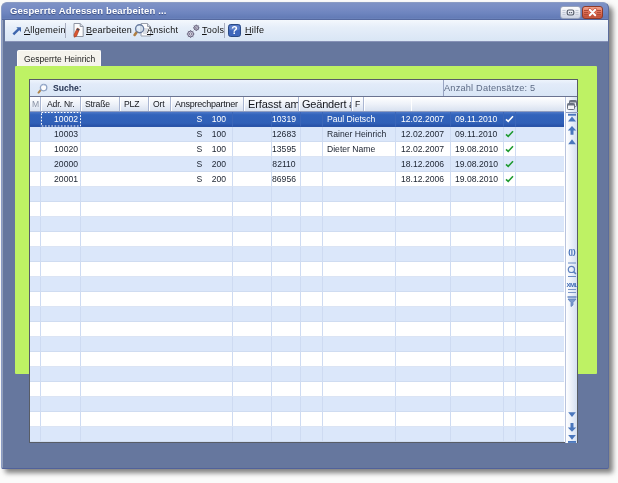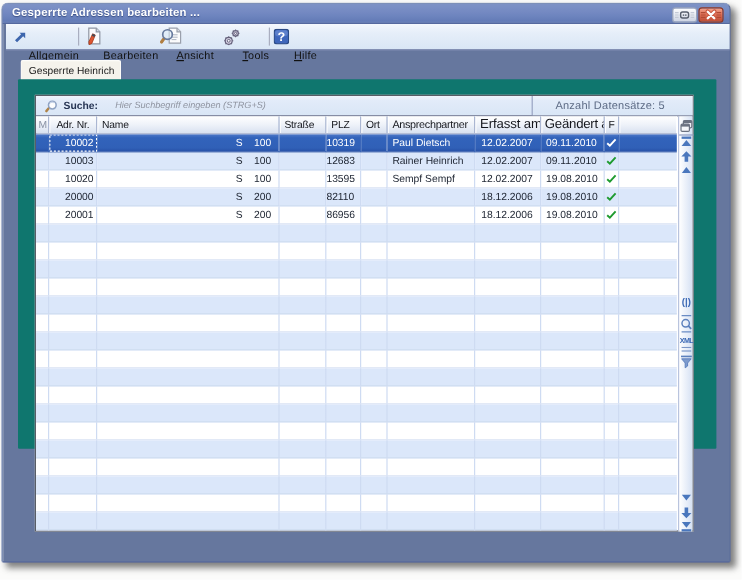--- a/index.html
+++ b/index.html
@@ -11,50 +11,50 @@
  background:linear-gradient(180deg,#7e92c5 0%,#7b90c5 15%,#7489c2 45%,#6d84be 65%,#647cb7 90%,#6b82ba 100%);}
 .title .txt{position:absolute;left:8px;top:0px;font-size:9.5px;font-weight:bold;color:#fff;
  letter-spacing:0.15px;line-height:16px;text-shadow:0 1px 1px rgba(35,55,105,.75);}
 .btn{position:absolute;top:3px;height:13px;width:21px;border-radius:3px;}
 .btn svg{display:block;margin:0 auto}
 .btn.sil{left:558px;background:linear-gradient(180deg,#fdfdfe,#e9ecf3 45%,#ccd3e2);border:1px solid #98a3bb;}
 .btn.red{left:580px;background:linear-gradient(180deg,#efa28c,#e2745a 45%,#c05038 90%,#cc6048);border:1px solid #8e3a28;}
 .menu{position:absolute;left:3px;top:17px;width:603px;height:22px;
  background:linear-gradient(180deg,#f4f8fd 0%,#e6eef9 35%,#d9e6f5 100%);
  border-bottom:1px solid #8691b6;}
-.mi{position:absolute;top:0;height:21px;line-height:21px;font-size:9px;letter-spacing:0.25px;color:#111;margin-top:16px;}
+.mi{position:absolute;top:0;height:21px;line-height:21px;font-size:9px;letter-spacing:0.25px;color:#111;}
 .msep{position:absolute;top:3px;height:15px;width:1px;background:#a9aec0;}
 .u{text-decoration:underline}
 .tab{position:absolute;left:15px;top:47px;width:84px;height:17px;background:#f5f3ec;
  border:1px solid #fdfcf9;border-bottom:none;border-radius:2px 2px 0 0;
  font-size:8.5px;color:#1a1a1a;text-align:left;padding-left:6px;line-height:16px;white-space:nowrap;overflow:hidden;}
-.panel{position:absolute;left:13px;top:63px;width:582px;height:308px;background:#0f766e;border-radius:1px;}
+.panel{position:absolute;left:13px;top:63px;width:582px;height:308px;background:#bef264;border-radius:1px;}
 
 .gridbox{position:absolute;left:14px;top:13px;width:549px;height:364px;border:1px solid #585d66;background:#fff;}
 .search{position:absolute;left:0;top:0;width:547px;height:17px;border-bottom:1px solid #6a7390;
  background:linear-gradient(180deg,#eef4fc 0,#e2ebf9 25%,#d9e6f6 100%);}
 .search .lbl{position:absolute;left:23px;top:0;line-height:16px;font-size:8.6px;font-weight:bold;color:#253352;}
 .search .hint{position:absolute;left:66px;top:0;line-height:16px;font-size:7.6px;font-style:italic;color:#8f94a0;}
 .count{position:absolute;left:413px;top:0;width:134px;height:16px;border-left:1px solid #98a4c2;
- line-height:16px;font-size:9.2px;letter-spacing:0.2px;color:#5d6b85;text-align:center;padding-right:4px;
+ line-height:16px;font-size:9.2px;letter-spacing:0.2px;color:#5d6b85;text-align:left;padding-right:4px;
  background:linear-gradient(180deg,#eef4fc 0,#e2ebf9 25%,#d9e6f6 100%);}
 .hdr{position:absolute;left:0;top:17px;width:534px;height:15px;
  background:linear-gradient(180deg,#ffffff 0%,#eef2f9 50%,#d8e1f0 100%);
  border-bottom:1px solid #8e9cc0;display:flex;}
 .hdr .hc{height:14px;line-height:14px;white-space:nowrap;overflow:hidden;font-size:8.6px;letter-spacing:-0.15px;color:#14161c;padding-left:4px;
  border-right:1px solid #aab6d2;box-shadow:1px 0 0 #fff;}
 .rows{position:absolute;left:0;top:32px;width:534px;height:330px;}
 .row{height:15px;display:flex;}
 .row .c{height:15px;line-height:14px;font-size:8.6px;color:#1c2330;border-right:1px solid #cedbf2;
  border-bottom:1px solid #dbe4f4;white-space:nowrap;overflow:hidden}
 .row.alt .c{background:#dbe7fa;border-bottom:1px solid #cfdcf1;}
 .row.sel .c{background:linear-gradient(180deg,#4d78c8,#3263bb 20%,#3060b7 80%,#2852a8);
  color:#fff;border-right:1px solid #3b66b8;border-bottom:1px solid #2b55a8;}
 .c.m{width:11px}.c.adr{width:40px;text-align:right;padding-right:2px}
-.c.nam{width:152px}.c.str{width:39px}.c.plz{width:29px;text-align:left;padding-right:4px}
+.c.nam{width:152px}.c.str{width:39px}.c.plz{width:29px;text-align:center;padding-right:4px}
 .c.ort{width:22px}.c.ans{width:73px;padding-left:4px}
 .c.erf{width:55px;padding-left:5px}.c.gea{width:53px;padding-left:4px}
 .c.f{width:12px;text-align:center}.c.fill{width:48px;border-right:none!important}
 .erow{height:15px;border-bottom:1px solid #dbe4f4;
  background-image:linear-gradient(#cedbf2,#cedbf2),linear-gradient(#cedbf2,#cedbf2),linear-gradient(#cedbf2,#cedbf2),linear-gradient(#cedbf2,#cedbf2),linear-gradient(#cedbf2,#cedbf2),linear-gradient(#cedbf2,#cedbf2),linear-gradient(#cedbf2,#cedbf2),linear-gradient(#cedbf2,#cedbf2),linear-gradient(#cedbf2,#cedbf2),linear-gradient(#cedbf2,#cedbf2);
  background-repeat:no-repeat;
  background-size:1px 15px,1px 15px,1px 15px,1px 15px,1px 15px,1px 15px,1px 15px,1px 15px,1px 15px,1px 15px;
  background-position:10px 0,50px 0,202px 0,241px 0,270px 0,292px 0,365px 0,420px 0,473px 0,485px 0;}
 .erow.alt{background-color:#dbe7fa;border-bottom:1px solid #cfdcf1;}
 .strip{position:absolute;right:0;top:17px;width:12px;height:346px;border-left:1px solid #b9c4de;
@@ -128,27 +128,25 @@
   <div class="tab">Gesperrte Heinrich</div>
   <div class="panel">
     <div class="gridbox">
       <div class="search">
         <svg style="position:absolute;left:7px;top:3px" width="12" height="11" viewBox="0 0 12 11">
           <path d="M3.6 7.2 L1.6 9.6" stroke="#b08449" stroke-width="2" stroke-linecap="round"></path>
           <circle cx="6.6" cy="4.6" r="3.2" fill="#fdfdfe" stroke="#8fa3c4" stroke-width="1.3"></circle>
           <path d="M4.6 3 a2.8 2.8 0 0 1 3.6 -.4" stroke="#c8d4e8" stroke-width="1" fill="none"></path>
         </svg>
         <span class="lbl">Suche:</span>
-        <span class="hint">Hier Suchbegriff eingeben (STRG+S)</span>
         <div class="count">Anzahl Datensätze: 5</div>
       </div>
       <div class="hdr">
         <div class="hc m" style="width:11px;color:#8a93a5;padding-left:2px">M</div>
         <div class="hc" style="width:40px;padding-left:6px">Adr. Nr.</div>
-        <div class="hc" style="width:152px">Name</div>
         <div class="hc" style="width:39px">Straße</div>
         <div class="hc" style="width:29px">PLZ</div>
         <div class="hc" style="width:22px">Ort</div>
         <div class="hc" style="width:73px;font-size:9px;letter-spacing:-0.25px">Ansprechpartner</div>
         <div class="hc" style="width:55px;font-size:11px;letter-spacing:-0.1px">Erfasst am</div>
         <div class="hc" style="width:53px;font-size:11px;letter-spacing:-0.2px;padding-left:3px">Geändert am</div>
         <div class="hc" style="width:12px;padding-left:3px">F</div>
         <div class="hc" style="width:47px;border-right:none"></div>
       </div>
       <div class="rows">
@@ -185,21 +183,21 @@
               </svg></div>
           <div class="c fill"></div>
         </div>
         <div class="row">
           <div class="c m"></div>
             <div class="c adr">10020</div>
           <div class="c nam" style="text-align:right;padding-right:6px">S&nbsp;&nbsp;&nbsp;&nbsp;100</div>
           <div class="c str"></div>
             <div class="c plz">13595</div>
             <div class="c ort"></div>
-          <div class="c ans">Sempf Sempf</div>
+          <div class="c ans">Dieter Name</div>
             <div class="c erf">12.02.2007</div>
           <div class="c gea">19.08.2010</div>
           <div class="c f"><svg class="chk" width="9" height="8" viewBox="0 0 9 8">
                 <path d="M1 4.4 L3.2 6.4 L8 1.2" fill="none" stroke="#1f9b30" stroke-width="1.6"></path>
               </svg></div>
           <div class="c fill"></div>
         </div>
         <div class="row alt">
           <div class="c m"></div>
             <div class="c adr">20000</div>

